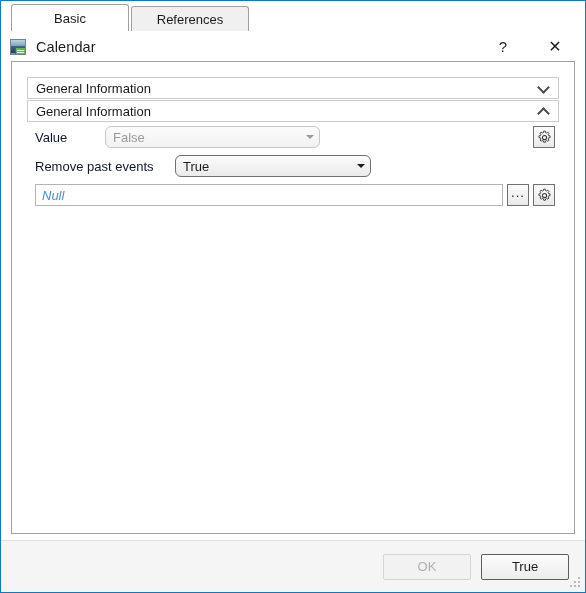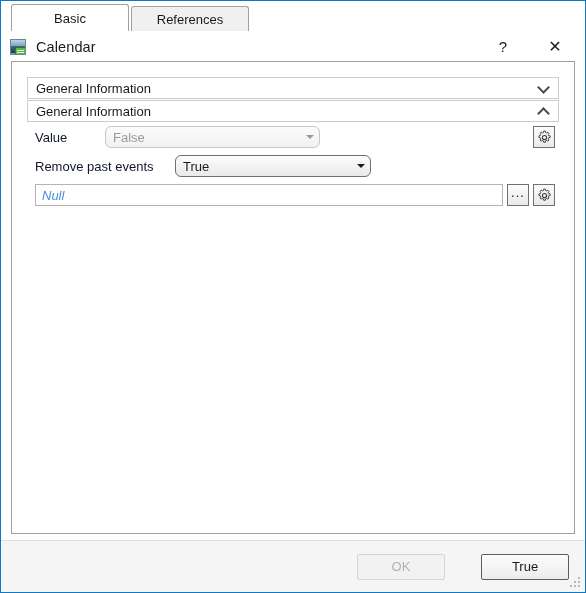--- a/index.html
+++ b/index.html
@@ -270,21 +270,20 @@
     height: 52px;
     min-height: 52px;
     background: #f5f5f5;
     border-top: 1px solid #e0e0e0;
     display: flex;
     align-items: center;
     justify-content: flex-end;
     padding-right: 16px;
     position: relative;
     margin-top: 6px;
-    gap: 26px;
   }
   .footer-btn {
     width: 88px;
     height: 26px;
     display: flex;
     align-items: center;
     justify-content: center;
     font-size: 13px;
     border-radius: 2px;
     margin-left: 10px;

